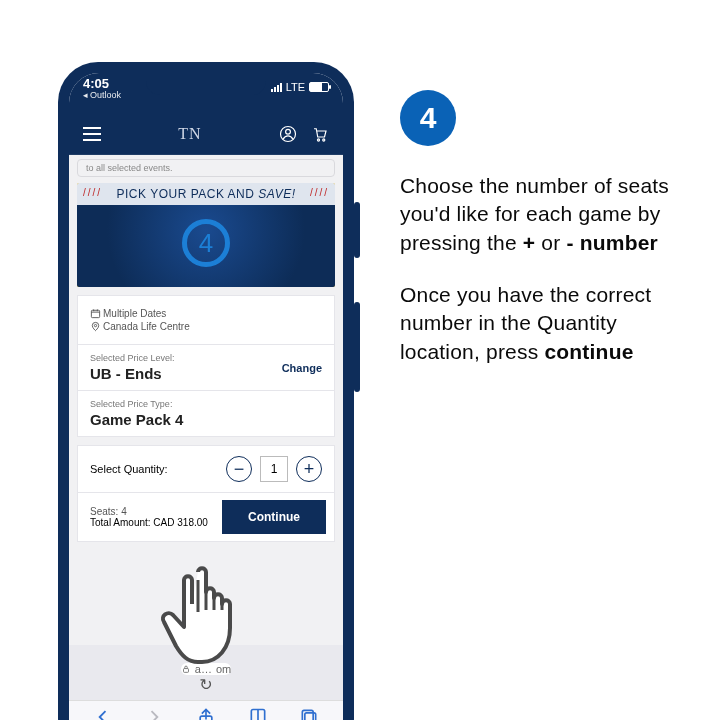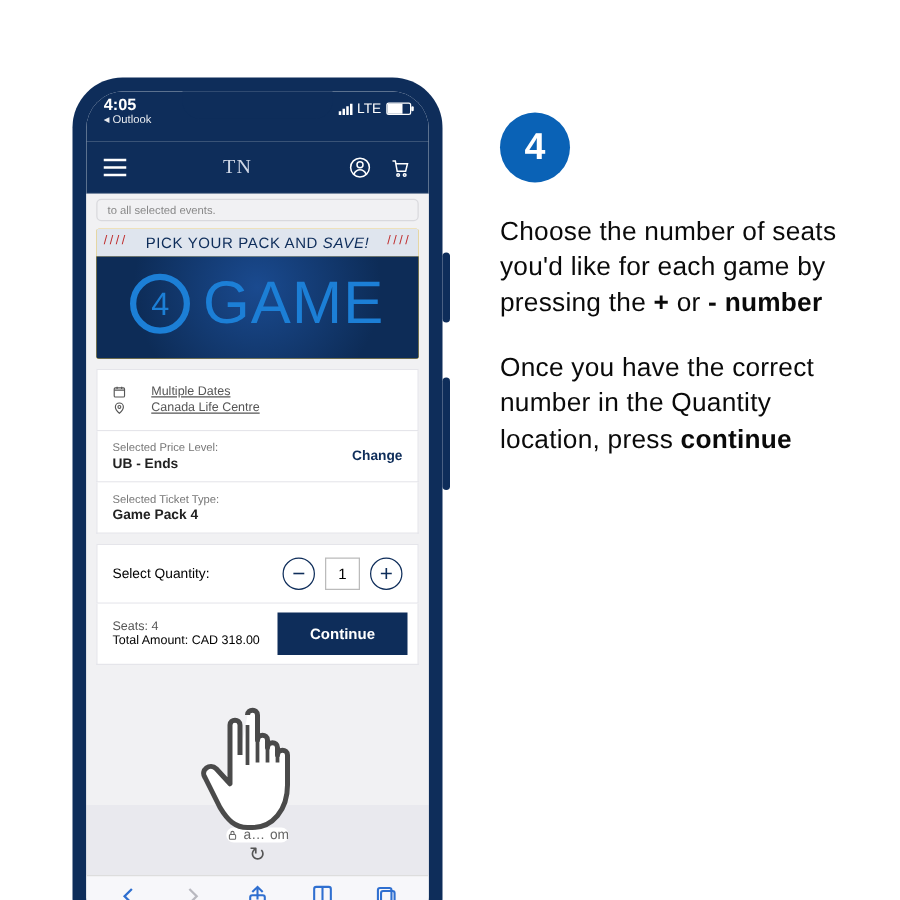--- a/index.html
+++ b/index.html
@@ -111,30 +111,30 @@
   .hero-main .word{
     font-family: Impact, "Arial Black", sans-serif;
     font-size:48px; color:#1c7fd6; letter-spacing:1px; line-height:1;
   }
 
   .block{
     margin:8px 8px 0; background:#fff; padding:10px 12px;
     font-size:12px; color:#222; border:1px solid #e5e5ea;
   }
   .block .title{font-weight:700; font-size:13px; margin-bottom:6px;}
-  .metarow{display:flex; align-items:center; gap:20px; font-size:10px; color:#555; margin:2px 0;text-decoration:underline;}
+  .metarow{display:flex; align-items:center; gap:2px; font-size:10px; color:#555; margin:2px 0;}
   .mico{width:11px;height:11px; stroke:#555;}
 
   .subblock{
     margin:0 8px; background:#fff; border:1px solid #e5e5ea; border-top:none;
     padding:8px 12px; font-size:10px; color:#222;
     display:flex; justify-content:space-between; align-items:center;gap:48px;
   }
   .subblock .lab{color:#777; font-size:9px;}
-  .subblock .val{font-weight:700; font-size:11px; margin-top:2px;}
+  .subblock .val{font-weight:700; font-size:15px; margin-top:2px;}
   .change{color:#0e2d5a; font-weight:700; font-size:11px;}
 
   .qtyrow{
     margin:8px 8px 0; background:#fff; border:1px solid #e5e5ea;
     padding:10px 12px; display:flex; justify-content:space-between; align-items:center;
     font-size:11px;
   }
   .stepper{display:flex; align-items:center; gap:8px;}
   .stepbtn{
     width:26px;height:26px;border:1.5px solid #0e2d5a;border-radius:50%;
@@ -242,21 +242,20 @@
 
       <div class="page">
         <div class="snippet">to all selected events.</div>
 
         <div class="hero">
           <div class="hero-strip">
             <span>PICK YOUR PACK AND </span><span class="save">SAVE!</span>
           </div>
           <div class="hero-main">
             <span class="badge4">4</span>
-            <span class="word">GAME</span>
           </div>
         </div>
 
         <div class="block">
           <div class="metarow">
             <svg class="mico" viewBox="0 0 24 24" fill="none" stroke="#555" stroke-width="2">
                 <rect x="3" y="5" width="18" height="16" rx="2"></rect>
                 <path d="M3 9h18M8 3v4M16 3v4"></path>
               </svg>
             <span>Multiple Dates</span>
@@ -273,21 +272,21 @@
         <div class="subblock">
           <div>
             <div class="lab">Selected Price Level:</div>
             <div class="val">UB - Ends</div>
           </div>
           <span class="change">Change</span>
         </div>
 
         <div class="subblock" style="border-top:none">
           <div>
-            <div class="lab">Selected Ticket Type:</div>
+            <div class="lab">Selected Price Type:</div>
             <div class="val">Game Pack 4</div>
           </div>
         </div>
 
         <div class="qtyrow">
           <span>Select Quantity:</span>
           <div class="stepper">
             <button class="stepbtn">−</button>
             <input class="qtybox" value="1" style="">
             <button class="stepbtn">+</button>

